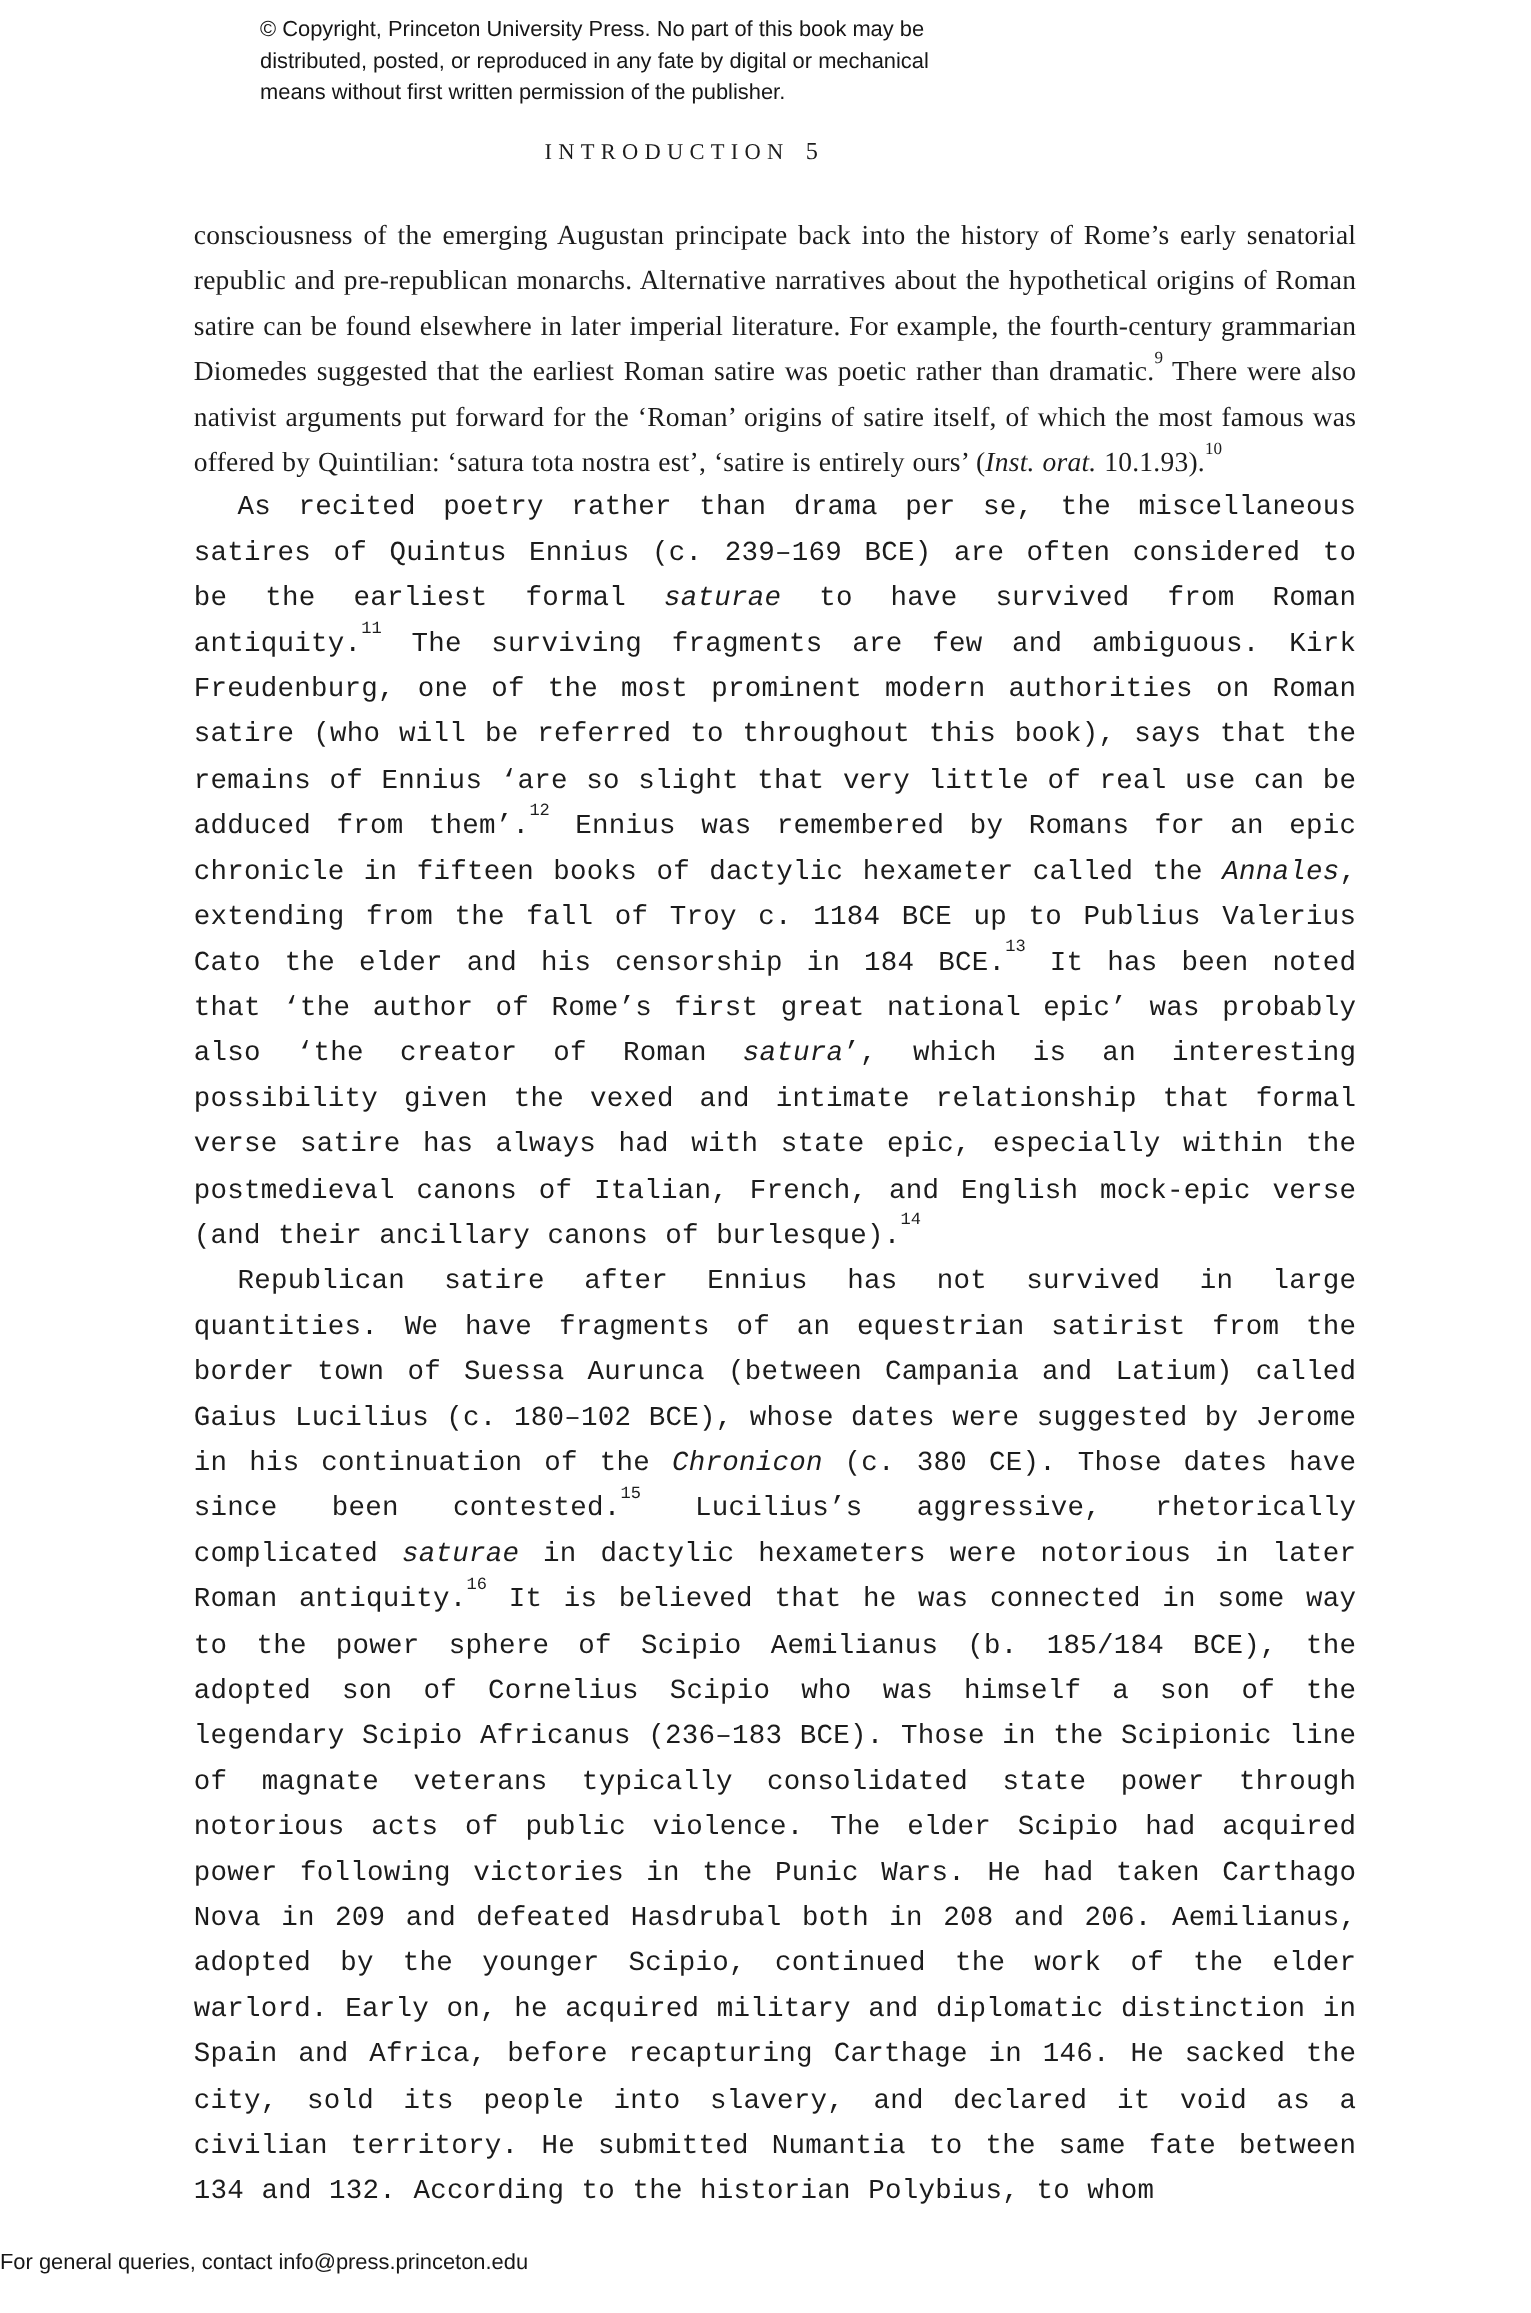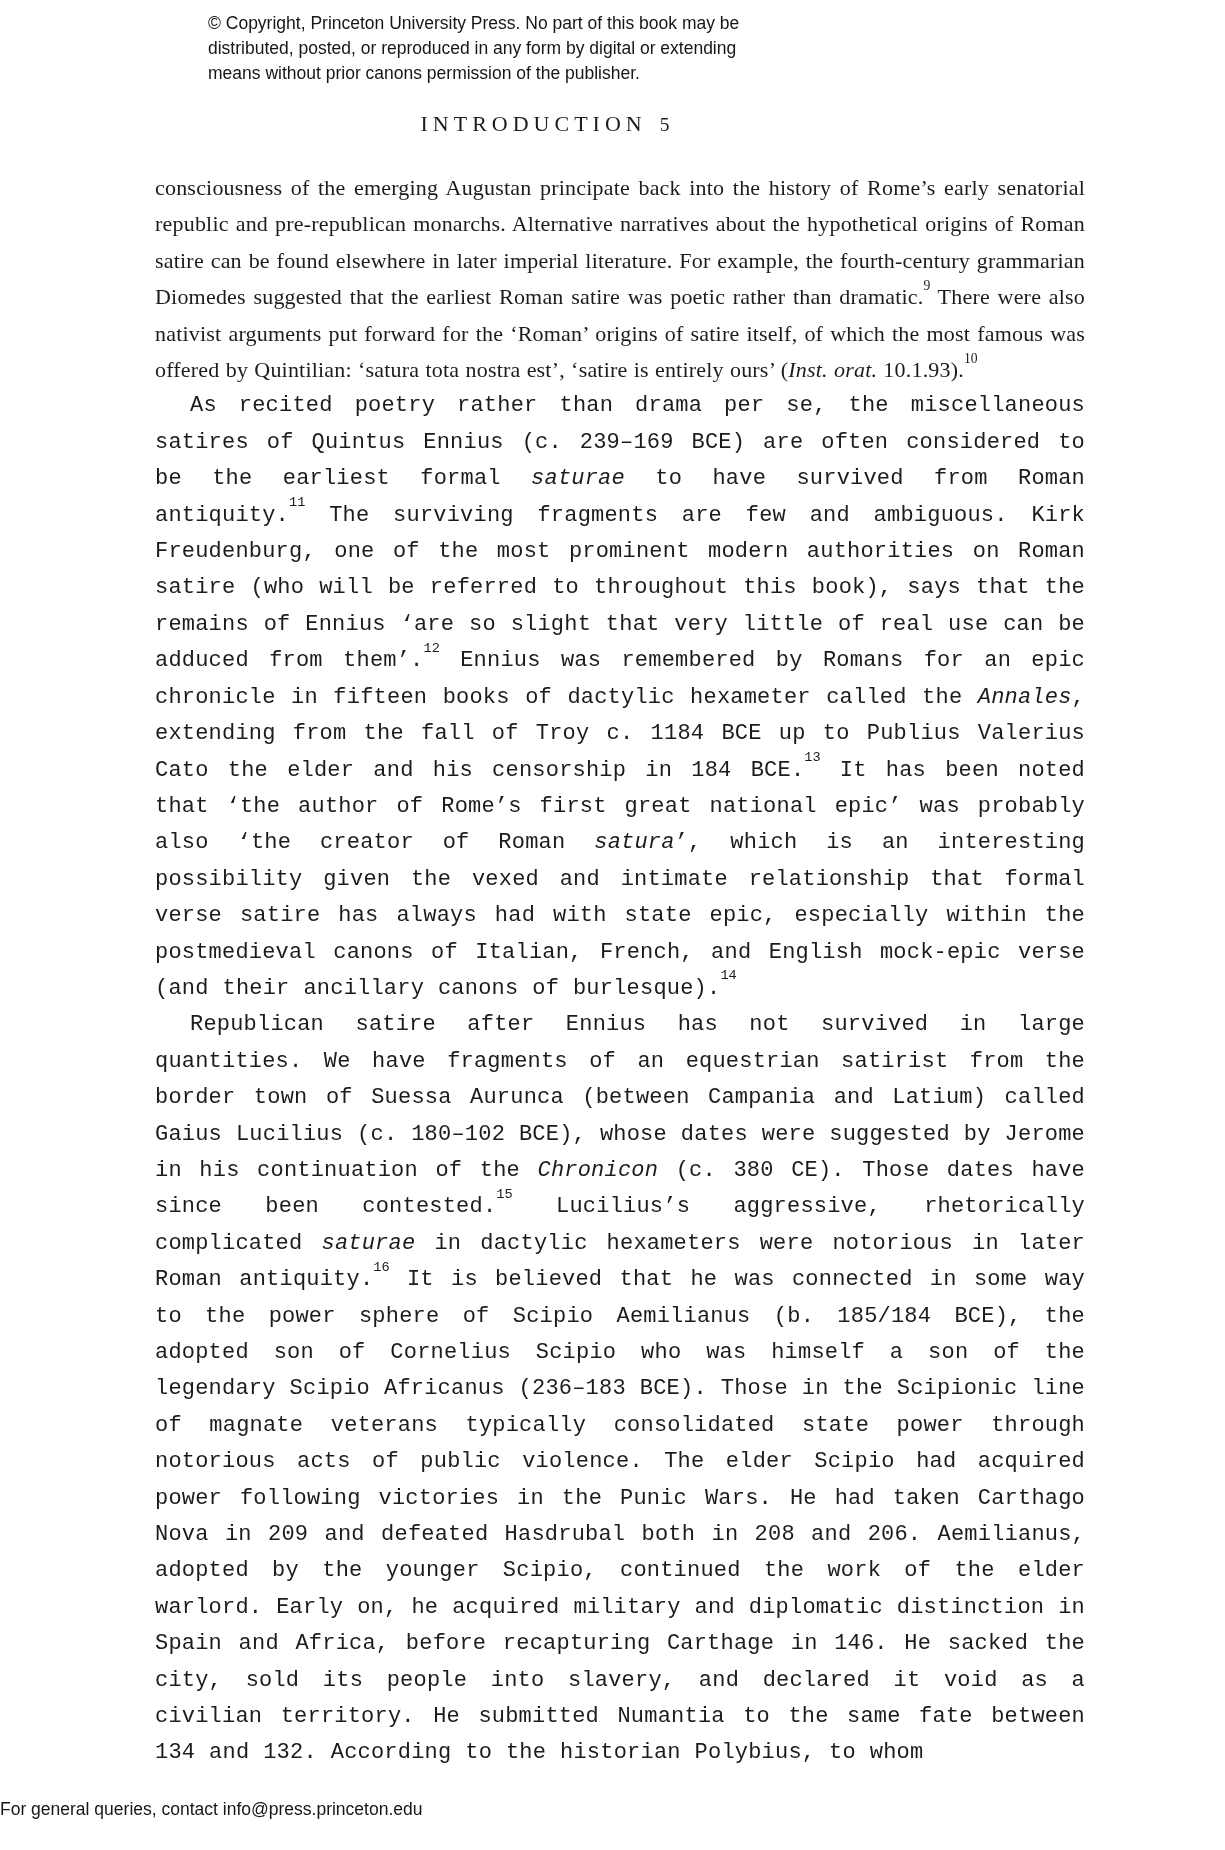--- a/index.html
+++ b/index.html
@@ -25,21 +25,21 @@
   .running-head {
     position: absolute;
     left: 155px;
     top: 111px;
     width: 780px;
     text-align: center;
     color: #1c1c1c;
     white-space: nowrap;
   }
   .running-head .title {
-    font-size: 22px;
+    font-size: 18px;
     letter-spacing: 5px;
   }
   .running-head .pagenum {
     font-size: 19.5px;
     margin-left: 13px;
   }
   .body-text {
     position: absolute;
     left: 155px;
     top: 170px;
@@ -72,22 +72,22 @@
     color: #161616;
   }
 </style>
 </head>
 <body>
 
 <div class="page">
 
   <div class="copyright">
     <div>© Copyright, Princeton University Press. No part of this book may be</div>
-    <div>distributed, posted, or reproduced in any form by digital or extending</div>
-    <div>means without prior canons permission of the publisher.</div>
+    <div>distributed, posted, or reproduced in any fate by digital or mechanical</div>
+    <div>means without first written permission of the publisher.</div>
   </div>
 
   <div class="running-head">
     <span class="title">INTRODUCTION</span><span class="pagenum">5</span>
   </div>
 
   <div class="body-text">
       <p class="para"><span>consciousness of the emerging Augustan principate back into the history of Rome’s early senatorial republic and pre-republican monarchs. Alternative narratives about the hypothetical origins of Roman satire can be found elsewhere in later imperial literature. For example, the fourth-century grammarian Diomedes suggested that the earliest Roman satire was poetic rather than dramatic.</span><sup>9</sup><span> There were also nativist arguments put forward for the ‘Roman’ origins of satire itself, of which the most famous was offered by Quintilian: ‘satura tota nostra est’, ‘satire is entirely ours’ (</span><i>Inst. orat.</i><span> 10.1.93).</span><sup>10</sup></p>
       <p class="para indent"><span>As recited poetry rather than drama per se, the miscellaneous satires of Quintus Ennius (c. 239–169 BCE) are often considered to be the earliest formal </span><i>saturae</i><span> to have survived from Roman antiquity.</span><sup>11</sup><span> The surviving fragments are few and ambiguous. Kirk Freudenburg, one of the most prominent modern authorities on Roman satire (who will be referred to throughout this book), says that the remains of Ennius ‘are so slight that very little of real use can be adduced from them’.</span><sup>12</sup><span> Ennius was remembered by Romans for an epic chronicle in fifteen books of dactylic hexameter called the </span><i>Annales</i><span>, extending from the fall of Troy c. 1184 BCE up to Publius Valerius Cato the elder and his censorship in 184 BCE.</span><sup>13</sup><span> It has been noted that ‘the author of Rome’s first great national epic’ was probably also ‘the creator of Roman </span><i>satura</i><span>’, which is an interesting possibility given the vexed and intimate relationship that formal verse satire has always had with state epic, especially within the postmedieval canons of Italian, French, and English mock-epic verse (and their ancillary canons of burlesque).</span><sup>14</sup></p>
       <p class="para indent"><span>Republican satire after Ennius has not survived in large quantities. We have fragments of an equestrian satirist from the border town of Suessa Aurunca (between Campania and Latium) called Gaius Lucilius (c. 180–102 BCE), whose dates were suggested by Jerome in his continuation of the </span><i>Chronicon</i><span> (c. 380 CE). Those dates have since been contested.</span><sup>15</sup><span> Lucilius’s aggressive, rhetorically complicated </span><i>saturae</i><span> in dactylic hexameters were notorious in later Roman antiquity.</span><sup>16</sup><span> It is believed that he was connected in some way to the power sphere of Scipio Aemilianus (b. 185/184 BCE), the adopted son of Cornelius Scipio who was himself a son of the legendary Scipio Africanus (236–183 BCE). Those in the Scipionic line of magnate veterans typically consolidated state power through notorious acts of public violence. The elder Scipio had acquired power following victories in the Punic Wars. He had taken Carthago Nova in 209 and defeated Hasdrubal both in 208 and 206. Aemilianus, adopted by the younger Scipio, continued the work of the elder warlord. Early on, he acquired military and diplomatic distinction in Spain and Africa, before recapturing Carthage in 146. He sacked the city, sold its people into slavery, and declared it void as a civilian territory. He submitted Numantia to the same fate between 134 and 132. According to the historian Polybius, to whom</span></p>

